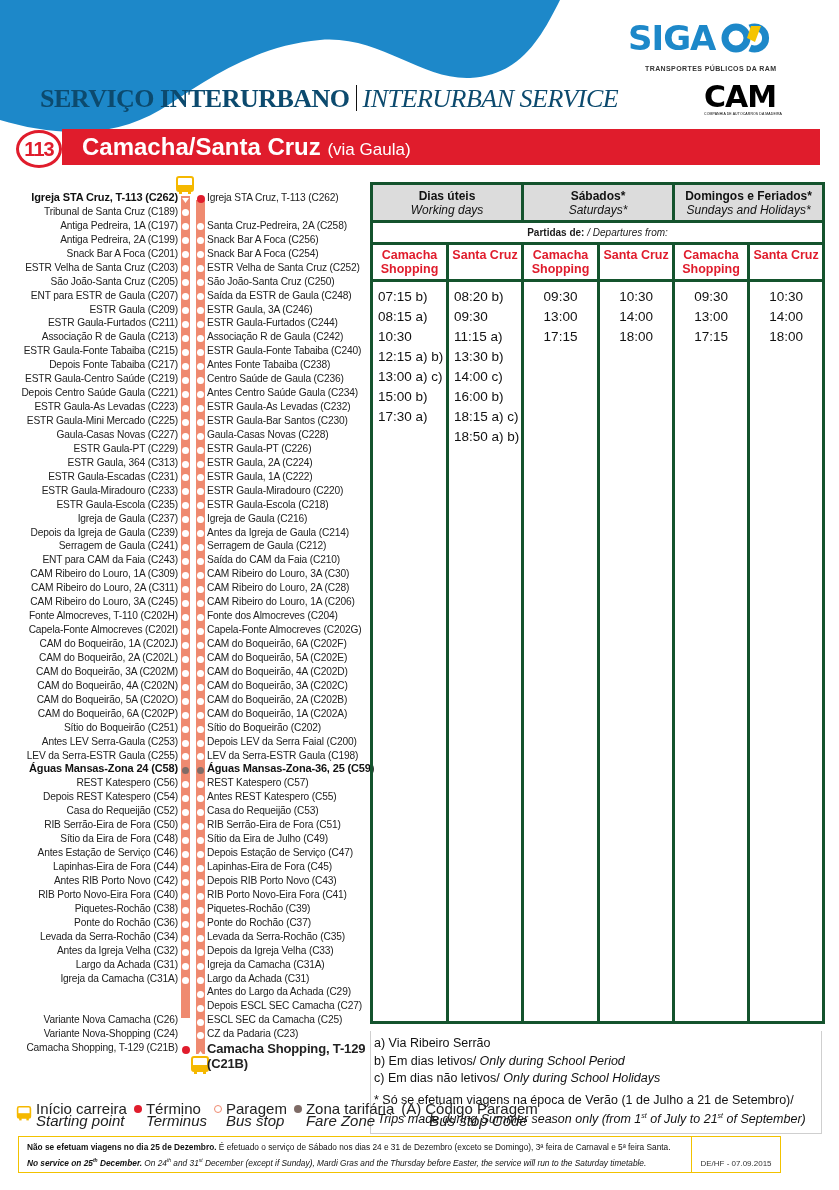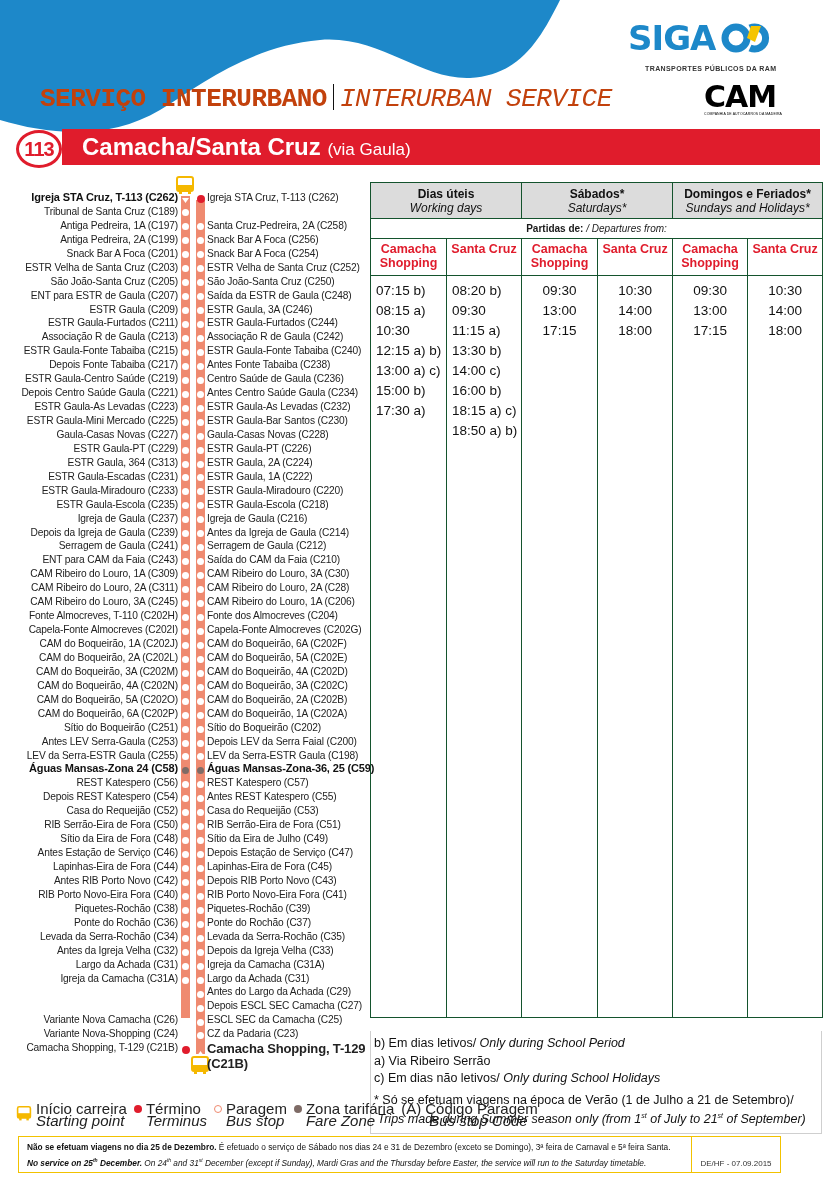--- a/index.html
+++ b/index.html
@@ -11,21 +11,21 @@
   .siga-logo { position: absolute; left: 628px; top: 18px; width: 160px; }
   .siga-row { display: flex; align-items: center; }
   .siga-text { font-family: "DejaVu Sans", sans-serif; font-weight: bold; font-size: 34px; color: #1d88c9; letter-spacing: -1px; line-height: 40px; }
   .siga-rings { margin-left: 6px; }
   .siga-sub { font-size: 7px; font-weight: bold; color: #333; letter-spacing: 0.4px; margin-top: 7px; margin-left: 17px; }
 
   .cam-logo { position: absolute; left: 704px; top: 82px; width: 80px; }
   .cam-text { font-family: "DejaVu Sans", sans-serif; font-weight: bold; font-size: 30px; line-height: 30px; color: #000; letter-spacing: -1px; }
   .cam-sub { font-size: 3.5px; color: #000; letter-spacing: 0.1px; white-space: nowrap; }
 
-  .service-title { position: absolute; left: 40px; top: 83px; font-size: 26px; line-height: 32px; color: #c2410c; white-space: nowrap; font-family: Liberation Mono, monospace; }
+  .service-title { position: absolute; left: 40px; top: 83px; font-size: 26px; line-height: 32px; color: #0c4a6e; white-space: nowrap; font-family: Liberation Serif, serif; }
   .service-title .pt { font-weight: bold; letter-spacing: -0.5px; }
   .service-title .sep { display: inline-block; width: 1px; height: 26px; background: #111; vertical-align: -4px; margin: 0 6px; }
   .service-title .en { font-style: italic; letter-spacing: -0.5px; }
 
   .route-bar { position: absolute; left: 62px; top: 129px; width: 758px; height: 36px; background: #e01c2c; }
   .route-name { position: absolute; left: 20px; top: 4px; color: #fff; font-size: 24px; font-weight: bold; white-space: nowrap; line-height: 28px; }
   .route-via { font-size: 17px; font-weight: normal; }
   .route-badge { position: absolute; left: 16px; top: 130px; width: 46px; height: 38px; border: 3px solid #e01c2c; border-radius: 50%; background: #fff; color: #e01c2c; font-weight: bold; font-size: 20px; line-height: 32px; text-align: center; letter-spacing: -1px; }
 
   
@@ -40,21 +40,21 @@
   .line-left { position: absolute; left: 181px; top: 196px; width: 9px; height: 822px; background: #ef8a70; }
   .line-right { position: absolute; left: 196px; top: 200px; width: 9px; height: 854px; background: #ef8a70; }
   .dot { position: absolute; width: 7px; height: 7px; border-radius: 50%; background: #fff; }
   .dot.zone { background: #7e6b66; }
   .dot.term { background: #e01c2c; width: 8px; height: 8px; }
 
   .bus-icon { position: absolute; }
 
   
   .tt { position: absolute; left: 370px; top: 182px; width: 452px; border-collapse: collapse; table-layout: fixed; }
-  .tt td, .tt th { border: 1px solid #14532d; margin-top: 36px; }
+  .tt td, .tt th { border: 3px solid #14532d; margin-top: 36px; }
   .tt .hdr th { background: #dcdcdc; font-size: 12px; font-weight: bold; text-align: center; padding: 4px 2px 3px; line-height: 14px; color: #111; }
   .tt .hdr th i { font-weight: normal; }
   .tt .dep td { text-align: center; font-size: 10px; padding: 3px 0; line-height: 13px; background: #fff; }
   .tt .dir td { color: #e01c2c; font-weight: bold; font-size: 12.5px; text-align: center; line-height: 14px; padding: 3px 1px 2px; vertical-align: top; height: 37px; }
   .tt .times td { vertical-align: top; height: 742px; font-size: 13.5px; line-height: 20px; padding-top: 5px; color: #111; }
   .tt .times td.l { text-align: left; padding-left: 5px; }
   .tt .times td.c { text-align: center; }
   .notes { position: absolute; left: 370px; top: 1031px; width: 452px; border: 1px solid #cfcfcf; border-top: none; padding: 4px 4px 6px 3px; font-size: 12.5px; line-height: 17.5px; color: #111; }
   .notes .star { margin-top: 4px; line-height: 16px; }
   .notes sup { font-size: 7px; }
@@ -457,22 +457,22 @@
     <td class="c">
           <div>10:30</div>
           <div>14:00</div>
           <div>18:00</div>
         </td>
   </tr>
 </tbody>
   </table>
 
 <div class="notes">
+  <div>a) Via Ribeiro Serrão</div>
   <div><span>b) Em dias letivos/ </span><i>Only during School Period</i></div>
-  <div>a) Via Ribeiro Serrão</div>
   <div><span>c) Em dias não letivos/ </span><i>Only during School Holidays</i></div>
   <div class="star">
     <div>* Só se efetuam viagens na época de Verão (1 de Julho a 21 de Setembro)/</div>
     <i>&nbsp;<span>Trips made during Summer season only (from 1</span><sup>st</sup><span> of July to 21</span><sup>st</sup><span> of September)</span></i>
   </div>
 </div>
 
 <div class="legend">
   <div class="leg-item">
     <svg class="leg-sym" width="16" height="18" viewBox="0 0 20 20">

